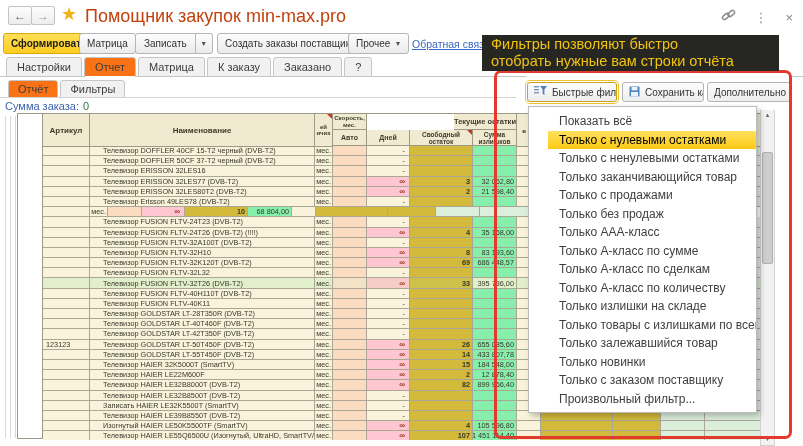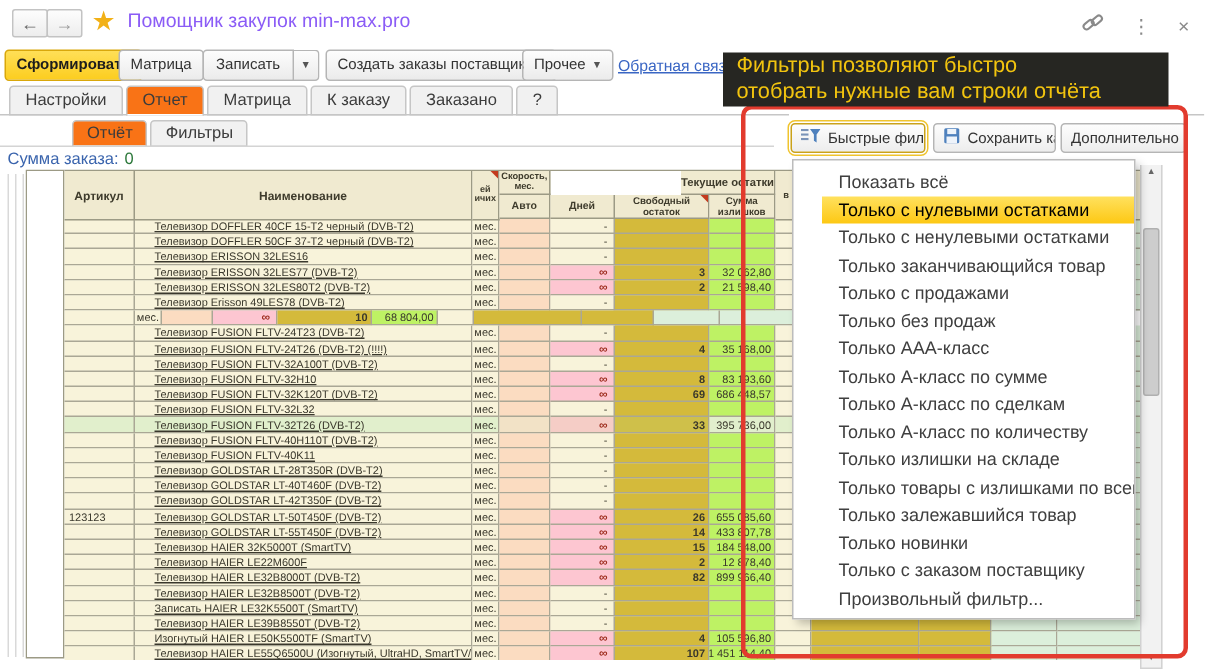--- a/index.html
+++ b/index.html
@@ -4,21 +4,21 @@
 <style>
   * { box-sizing: border-box; margin: 0; padding: 0; }
   body { font-family: "Liberation Sans", sans-serif; background:#fff; }
   .screen { position:relative; width:803px; height:446px; background:#fff; overflow:hidden; font-family:"Liberation Sans", sans-serif; }
 
   
   .navbtn { position:absolute; top:6px; width:24px; height:19px; background:linear-gradient(#fdfdfd,#ededed);
             border:1px solid #c3c3c3; border-radius:2px; font-size:12px; color:#666; display:flex; align-items:center; justify-content:center; }
   .nav-back { left:8px; } .nav-fwd { left:31px; color:#9a9a9a; }
   .star { position:absolute; left:61px; top:3px; font-size:18px; color:#f2b117; }
-  .win-title { position:absolute; left:85px; top:6px; font-size:13px; color:#8b5cf6; }
+  .win-title { position:absolute; left:85px; top:6px; font-size:18px; color:#c2410c; }
   .winicons { position:absolute; right:10px; top:8px; display:flex; gap:18px; align-items:center; color:#8a8a8a; }
   .winicons .t { font-size:13px; line-height:13px; }
 
   
   .btn { position:absolute; top:33px; height:21px; display:inline-flex; align-items:center; padding:0 7px;
          background:linear-gradient(#fdfdfd,#ebebeb); border:1px solid #b5b5b5; border-radius:3px; font-size:10px; color:#333; white-space:nowrap; }
   .btn-generate { left:3px; background:linear-gradient(#ffdf57,#fccd1f); border-color:#d9a70a; font-weight:bold; color:#1d1d1d; }
   .btn-matrix { left:79px; }
   .split { position:absolute; left:135px; top:33px; display:flex; }
   .split .b1 { height:21px; display:inline-flex; align-items:center; padding:0 8px; background:linear-gradient(#fdfdfd,#ebebeb);
@@ -30,21 +30,21 @@
   .chev { font-size:7px; color:#555; }
   .feedback { position:absolute; left:412px; top:38px; font-size:10.5px; color:#3a66c4; text-decoration:underline; }
 
   
   .tabbar { position:absolute; left:6px; top:57px; height:20px; display:flex; gap:2px; }
   .tabline { position:absolute; left:0; top:76px; width:803px; height:1px; background:#c6c6c6; }
   .tab { display:inline-flex; align-items:center; height:20px; padding:0 10px; font-size:11px; color:#3c3c3c;
          background:#f1f1f1; border:1px solid #c6c6c6; border-radius:3px 3px 0 0; position:relative; }
   .tab.active { background:#f97316; }
   .tab.active::after { content:""; position:absolute; left:0; right:0; bottom:-1px; height:1px; background:#fff; }
-  .subtabbar { position:absolute; left:8px; top:80px; height:18px; display:flex; gap:2px;margin-left:40px; }
+  .subtabbar { position:absolute; left:8px; top:80px; height:18px; display:flex; gap:2px; }
   .subtabbar .tab { height:18px; padding:0 9px; font-size:11px; }
   .subtabline { position:absolute; left:0; top:97px; width:516px; height:1px; background:#d4d4d4; }
 
   .ordersum { position:absolute; left:5px; top:100px; font-size:11px; color:#3a64ad; }
   .ordersum b { font-weight:normal; margin-left:4px; color:#2f7a3d; }
 
   
   .treeline { position:absolute; top:116px; width:1px; height:322px; background:#d9d9d9; }
   .report { position:absolute; left:17px; top:113px; width:745px; height:327px; z-index:1; overflow:hidden; }
   .blankcol { position:absolute; left:0; top:0; width:26px; height:326px; background:#fff; border:1px solid #9c9a85; }
@@ -61,27 +61,27 @@
   .h-speed { width:34px; } .h-speed .top { font-size:6.2px; line-height:6.5px; } .h-speed .bot .hc { flex:1; font-size:7px; }
   .h-cur { width:150px;align-items:flex-end; } .h-cur .top { font-size:7.5px; }
   .h-days { width:43px; font-size:7px; } .h-stock { width:63px; font-size:6.5px; line-height:7px; } .h-sur { width:44px; font-size:6.5px; line-height:7px; }
   .h-x1 { width:24px; font-size:6.2px; } .h-x2 { width:72px; } .h-x3 { width:48px; } .h-g1 { width:44px; } .h-g2 { width:57px; }
   .redtri::after { content:""; position:absolute; top:0; right:0; border-top:5px solid #c33a1e; border-left:5px solid transparent; }
 
   .trow { display:flex; height:10.2px; }
   .trow > div { border-right:1px solid #aaa795; border-bottom:1px solid #aaa795; display:flex; align-items:center;
                 font-size:7.3px; color:#3a382c; white-space:nowrap; overflow:hidden; }
   .ca { width:47px; background:#f8f3da; padding-left:3px; }
-  .cn { width:225px; background:#f8f3da; padding-left:13px;text-decoration:underline; }
+  .cn { width:225px; background:#f8f3da; padding-left:13px; }
   .cp { width:18px; background:#f8f3da; justify-content:flex-end; padding-right:1px; font-size:6.8px; }
   .cau { width:34px; background:#fbdcc1; }
   .cd { width:43px; background:#f8f3da; justify-content:flex-end; padding-right:4px; color:#4a4a4a; }
   .cd.inf { background:#fdc6d1; color:#9c2b1c; font-weight:bold; font-size:8px; }
   .cs { width:63px; background:#d4ba3b; justify-content:flex-end; padding-right:2px; color:#7c1a10; font-weight:bold; }
-  .csum { width:44px; background:#bef264; justify-content:flex-end; padding-right:2px; color:#7c1a10; font-size:7px; }
+  .csum { width:44px; background:#86efac; justify-content:flex-end; padding-right:2px; color:#7c1a10; font-size:7px; }
   .cx1 { width:24px; background:#f8f3da; }
   .cx2 { width:72px; background:#d4ba3b; }
   .cx3 { width:48px; background:#d4ba3b; }
   .cg1 { width:44px; background:#dcefdb; }
   .cg2 { width:57px; background:#dcefdb; }
   .trow.hl .ca, .trow.hl .cn, .trow.hl .cp, .trow.hl .csum, .trow.hl .cx1 { background:#e1efcc; }
   .trow.hl .cau { background:#f2e2c6; }
   .trow.hl .cd { background:#e1efcc; } .trow.hl .cd.inf { background:#f5cdc6; }
   .trow.hl .cs, .trow.hl .cx2, .trow.hl .cx3 { background:#cfc04a; }
   .trow.hl .cg1, .trow.hl .cg2 { background:#d5ebcf; }

